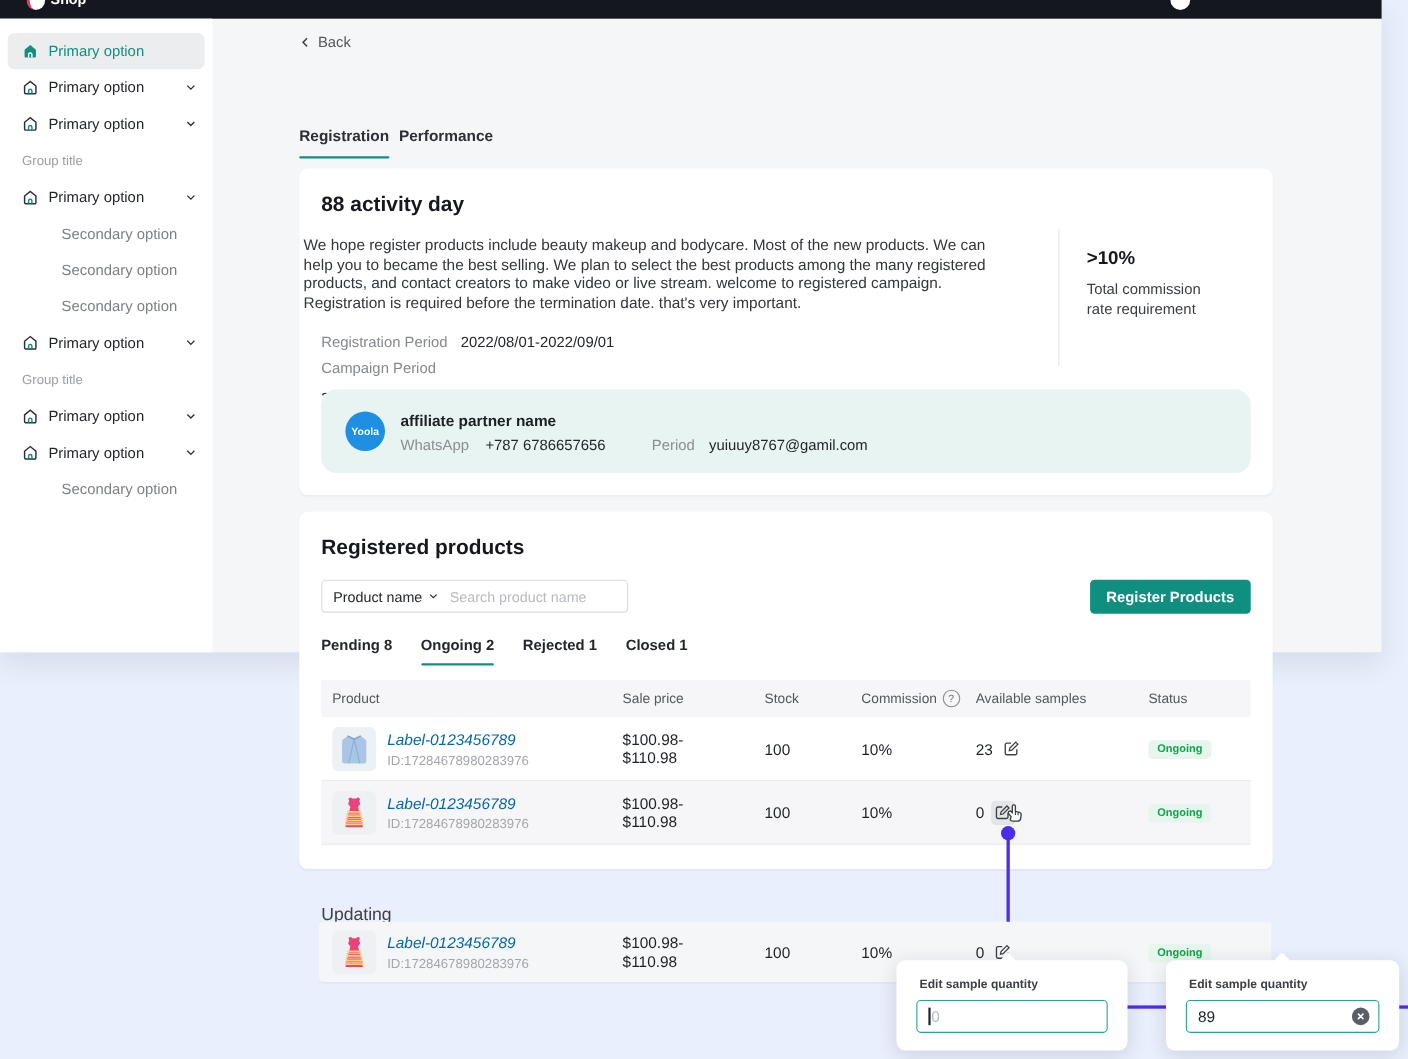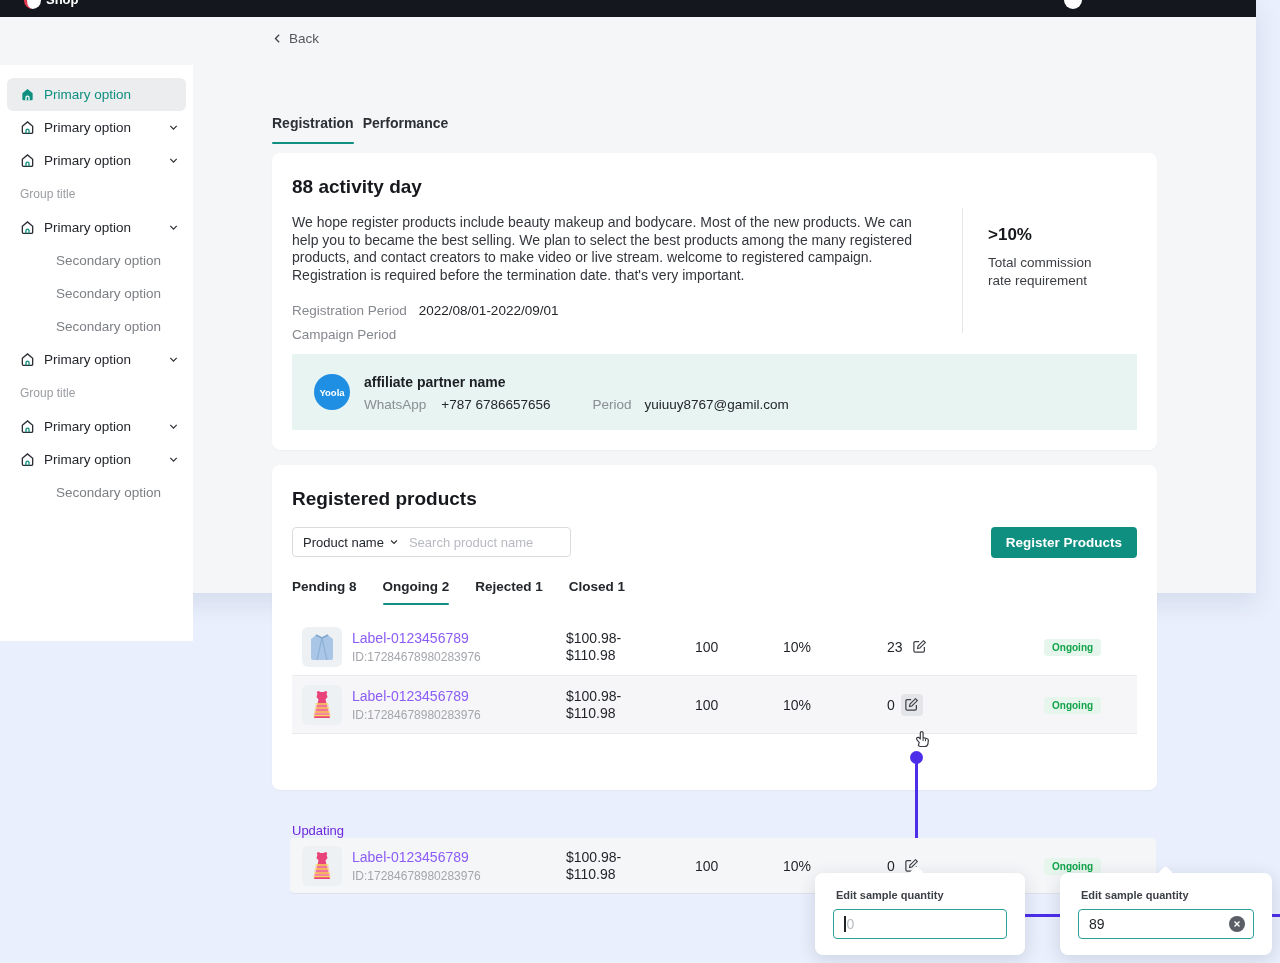--- a/index.html
+++ b/index.html
@@ -10,49 +10,49 @@
     -webkit-font-smoothing:antialiased;
     color:#23262b;
   }
   
   .app-frame{position:absolute;left:0;top:0;width:1256px;height:593px;background:#f5f6f7;box-shadow:0 10px 24px rgba(30,50,90,.10);}
   .topbar{position:absolute;left:0;top:0;width:1256px;height:17px;background:#15171f;overflow:hidden;}
   .logo-circle{position:absolute;left:24px;top:-8px;width:17px;height:17px;border-radius:50%;background:#fff;border-left:3px solid #e2374d;box-sizing:border-box;}
   .brand{position:absolute;left:46px;top:-8px;color:#fff;font-size:13px;font-weight:700;}
   .topbar-avatar{position:absolute;left:1064px;top:-9px;width:18px;height:18px;border-radius:50%;background:#fff;}
   
-  .sidebar{position:absolute;left:0;top:17px;width:193px;height:576px;background:#fff;padding-top:13px;box-sizing:border-box;margin-top:48px;}
+  .sidebar{position:absolute;left:0;top:17px;width:193px;height:576px;background:#fff;padding-top:13px;box-sizing:border-box;}
   .side-item{height:33px;display:flex;align-items:center;padding:0 14px 0 20px;cursor:pointer;}
   .side-item .lbl{font-size:13.5px;color:#23262b;margin-left:9px;flex:1;}
   .side-item.active{margin:0 7px;padding-left:13px;border-radius:6px;background:#ecedee;}
   .side-item.active .lbl{color:#0e8f80;font-weight:500;}
   .group-title{height:34px;display:flex;align-items:center;padding-left:20px;font-size:12px;color:#9a9da2;}
   .secondary{height:33px;display:flex;align-items:center;padding-left:56px;font-size:13.5px;color:#7c7f84;cursor:pointer;}
   .chev{flex:none;display:flex;}
   
   .back-row{position:absolute;left:272px;top:31px;display:flex;align-items:center;gap:6px;cursor:pointer;}
   .back-row span{font-size:13.5px;color:#55585e;}
   .page-title{position:absolute;left:272px;top:50px;font-size:24px;font-weight:700;color:#121417;}
   .main-tabs{position:absolute;left:272px;top:115px;display:flex;gap:9px;justify-content:flex-end;}
   .main-tab{font-size:14px;font-weight:600;color:#2c2f35;padding-bottom:13px;position:relative;cursor:pointer;}
   .main-tab.active:after{content:"";position:absolute;left:0;right:0;bottom:0;height:2.5px;border-radius:2px;background:#0e8f80;}
   
   .card{position:absolute;background:#fff;border-radius:8px;box-shadow:0 1px 2px rgba(20,30,50,.04);}
   .card1{left:272px;top:153px;width:885px;height:297px;}
   .card2{left:272px;top:465px;width:885px;height:325px;}
   .card-h1{position:absolute;left:20px;top:23px;font-size:19px;font-weight:700;color:#16181d;}
-  .desc{position:absolute;left:20px;top:61px;width:648px;font-size:14px;line-height:17.5px;color:#33363b;}
+  .desc{position:absolute;left:4px;top:61px;width:648px;font-size:14px;line-height:17.5px;color:#33363b;}
   .kv{position:absolute;left:20px;font-size:13.5px;display:flex;gap:12px;align-items:baseline;}
   .kv .k{color:#85888d;}
   .kv .v{color:#23262b;font-weight:500;}
   .vdivider{position:absolute;left:690px;top:55px;width:1px;height:125px;background:#e6e7e9;}
   .commission-val{position:absolute;left:716px;top:72px;font-size:17px;font-weight:700;color:#16181d;}
   .commission-cap{position:absolute;left:716px;top:101px;width:118px;font-size:13.5px;line-height:17.5px;color:#3a3d42;}
   
-  .partner{position:absolute;left:20px;top:201px;width:845px;height:76px;background:#e7f4f1;border-radius:1px;}
+  .partner{position:absolute;left:20px;top:201px;width:845px;height:76px;background:#e7f4f1;border-radius:14px;}
   .p-avatar{position:absolute;left:22px;top:20px;width:36px;height:36px;border-radius:50%;background:#1e8fe3;color:#fff;font-size:9.5px;font-weight:700;display:flex;align-items:center;justify-content:center;}
   .p-name{position:absolute;left:72px;top:20px;font-size:14px;font-weight:700;color:#1c1f24;}
   .p-row{position:absolute;left:72px;top:43px;font-size:13.5px;display:flex;align-items:baseline;}
   .p-row .k{color:#8a8d92;}
   .p-row .v{color:#23262b;}
   
   .search-box{position:absolute;left:20px;top:62px;width:279px;height:30px;border:1px solid #d9dbde;border-radius:4px;background:#fff;display:flex;align-items:center;box-sizing:border-box;padding:0 10px;cursor:text;}
   .search-box .pref{font-size:13px;color:#23262b;display:flex;align-items:center;gap:5px;cursor:pointer;}
   .search-box .ph{font-size:13px;color:#b7bac0;margin-left:10px;}
   .btn-register{position:absolute;right:20px;top:62px;height:31px;padding:0 15px;background:#0e8f80;border:none;border-radius:4px;color:#fff;font-size:13.5px;font-weight:700;font-family:inherit;cursor:pointer;}
@@ -60,31 +60,31 @@
   .sub-tab{font-size:13.5px;font-weight:700;color:#23262b;padding-bottom:11px;position:relative;cursor:pointer;}
   .sub-tab.active:after{content:"";position:absolute;left:0;right:0;bottom:0;height:2.5px;border-radius:2px;background:#0e8f80;}
   
   .tbl{position:absolute;left:20px;top:153px;width:845px;}
   .tr{display:grid;grid-template-columns:264px 129px 88px 104px 157px auto;align-items:center;padding:0 0 0 10px;box-sizing:border-box;}
   .tr.head{height:34px;background:#f6f6f8;border-radius:3px;font-size:12.5px;color:#55585e;}
   .tr.body{height:58px;border-bottom:1px solid #ebebee;font-size:14px;color:#1e2126;}
   .tr.body.hovered{background:#f6f6f8;}
   .prod-cell{display:flex;align-items:center;gap:10px;}
   .thumb{width:40px;height:40px;border-radius:6px;background:#eef1f4;display:flex;align-items:center;justify-content:center;flex:none;}
-  .pname{font-size:14px;color:#8b5cf6;}
+  .pname{font-size:14px;color:#0369a1;font-style:italic;}
   .pid{font-size:12px;color:#a3a6ab;margin-top:4px;}
   .price{line-height:17px;}
   .samples{display:flex;align-items:center;gap:6px;}
   .edit-btn{display:flex;align-items:center;justify-content:center;width:22px;height:22px;border-radius:4px;cursor:pointer;}
   .edit-btn.hovered{background:#e4e5e8;}
   .badge{display:inline-block;padding:3px 8px;border-radius:4px;background:#e6f6ec;color:#11a34a;font-size:10px;font-weight:700;}
   .qmark{width:14px;height:14px;border:1px solid #8a8d92;border-radius:50%;color:#6b6e74;font-size:9.5px;display:inline-flex;align-items:center;justify-content:center;margin-left:5px;}
   .col-h{display:flex;align-items:center;}
   
-  .updating-label{position:absolute;left:292px;top:823px;font-size:13px;color:#6d28d9;}
+  .updating-label{position:absolute;left:292px;top:823px;font-size:16px;color:#404040;}
   .updating-row{position:absolute;left:290px;top:838px;width:866px;height:55px;background:#f5f6f8;border-radius:4px;z-index:6;display:grid;grid-template-columns:264px 129px 88px 104px 157px auto;align-items:center;padding-left:12px;box-sizing:border-box;font-size:14px;color:#1e2126;box-shadow:0 1px 0 rgba(0,0,0,.05);}
   
   .dot{position:absolute;left:910px;top:751px;width:13px;height:13px;border-radius:50%;background:#4c2ee8;z-index:5;}
   .vline{position:absolute;left:915px;top:762px;width:3px;height:154px;background:#4c2ee8;z-index:5;}
   .hline{position:absolute;left:915px;top:914px;width:365px;height:3px;background:#4c2ee8;z-index:5;}
   
   .popover{position:absolute;top:873px;height:82px;background:#fff;border-radius:8px;box-shadow:0 4px 18px rgba(25,35,60,.14);z-index:7;box-sizing:border-box;padding:16px 18px 0 18px;}
   .popover .arrow{position:absolute;top:-5px;width:11px;height:11px;background:#fff;transform:rotate(45deg);border-radius:2px;}
   .pop1{left:815px;width:210px;}
   .pop2{left:1060px;width:212px;}
@@ -268,20 +268,31 @@
     <button class="btn-register">Register Products</button>
 
     <div class="sub-tabs">
       <div class="sub-tab">Pending 8</div>
       <div class="sub-tab active">Ongoing 2</div>
       <div class="sub-tab">Rejected 1</div>
       <div class="sub-tab">Closed 1</div>
     </div>
 
     <div class="tbl">
+      <div class="tr head">
+        <div>Product</div>
+        <div>Sale price</div>
+        <div>Stock</div>
+        <div class="col-h">
+          <span>Commission</span>
+          <span class="qmark">?</span>
+        </div>
+        <div>Available samples</div>
+        <div>Status</div>
+      </div>
 
       <div class="tr body">
         <div class="prod-cell">
           <div class="thumb">
             <svg width="28" height="32" viewBox="0 0 28 32">
                 <path d="M8 4 L14 7 L20 4 L25 8 V27 a2 2 0 0 1 -2 2 H5 a2 2 0 0 1 -2 -2 V8z" fill="#a9c6e6"></path>
                 <path d="M14 7 L9 29 M14 7 l5 22" stroke="#8fb2d8" stroke-width="1.2" fill="none"></path>
                 <path d="M8 4 L14 7 L20 4" fill="none" stroke="#7ea3cc" stroke-width="1.4"></path>
               </svg>
           </div>

